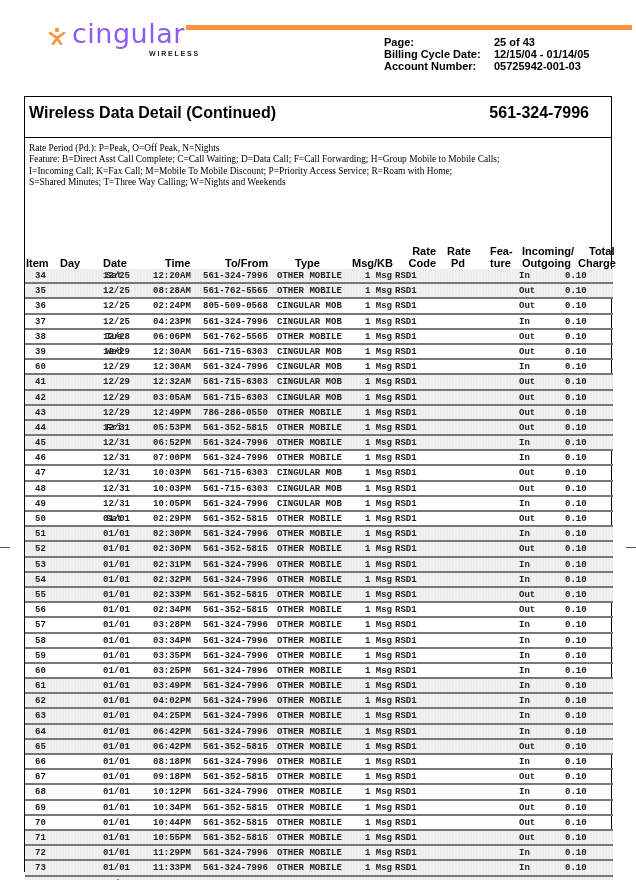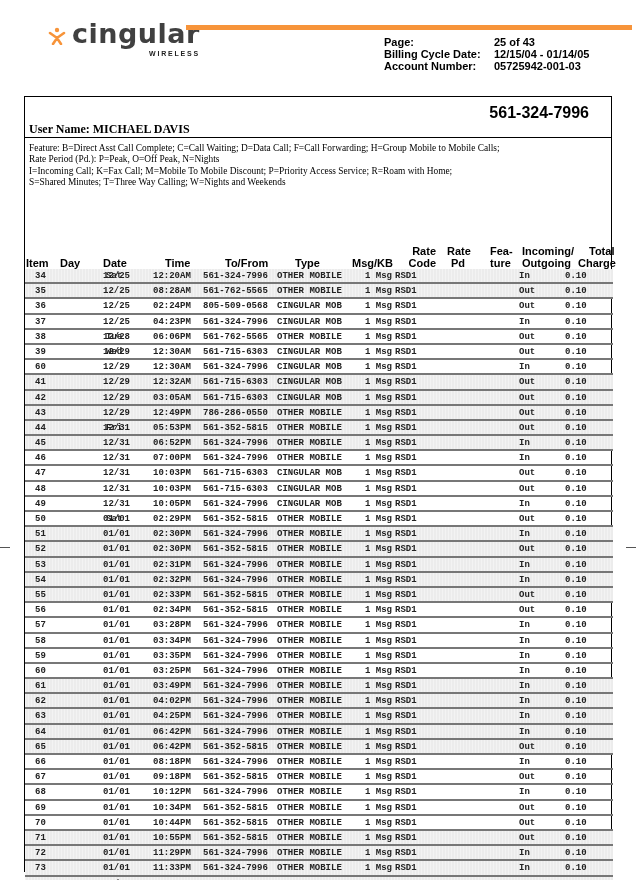--- a/index.html
+++ b/index.html
@@ -1,20 +1,20 @@
 <!DOCTYPE html>
 <html><head>
 <meta charset="utf-8">
 <style>
   html, body { margin: 0; padding: 0; background: #ffffff; }
   body { width: 636px; height: 880px; position: relative; overflow: hidden; font-family: "Liberation Sans", sans-serif; color: #000; }
 
   .logo { position: absolute; left: 48px; top: 24px; width: 140px; height: 40px; }
   .logo-x { position: absolute; left: 0; top: 3px; width: 18px; height: 18px; }
-  .logo-word { position: absolute; left: 24px; top: -6px; font-family: "DejaVu Sans", sans-serif; font-size: 27px; color: #404040; letter-spacing: 0.5px; font-weight: 700; }
+  .logo-word { position: absolute; left: 24px; top: -6px; font-family: "DejaVu Sans", sans-serif; font-size: 27px; color: #8b5cf6; letter-spacing: 0.5px; font-weight: 400; }
   .logo-sub { position: absolute; left: 101px; top: 26px; font-size: 7px; letter-spacing: 1.8px; color: #222; font-weight: bold; }
   .orange-bar { position: absolute; left: 186px; top: 25px; width: 446px; height: 5px; background: #f7943a; }
 
   .acct { position: absolute; left: 384px; top: 36px; font-size: 11px; font-weight: bold; line-height: 12px; }
   .acct-row { display: flex; }
   .acct-label { width: 110px; }
 
   .frame { position: absolute; left: 24px; top: 96px; width: 588px; height: 776px; border: 1.5px solid #000; box-sizing: border-box; }
   .title-bar { position: absolute; left: 0; top: 0; right: 0; height: 40px; border-bottom: 1.5px solid #000; }
   .title { position: absolute; left: 4px; top: 7px; font-size: 16px; font-weight: bold; }
@@ -69,27 +69,27 @@
     <span class="acct-label">Account Number:</span>
     <span>05725942-001-03</span>
   </div>
 </div>
 
 <div class="tick" style="left:0;"></div>
 <div class="tick" style="right:0;"></div>
 
 <div class="frame">
   <div class="title-bar">
+    <span class="title">Wireless Data Detail (Continued)</span>
     <span class="phone">561-324-7996</span>
-    <span class="user">User Name: MICHAEL DAVIS</span>
   </div>
 
   <div class="legend">
+    <div>Rate Period (Pd.): P=Peak, O=Off Peak, N=Nights</div>
     <div>Feature: B=Direct Asst Call Complete; C=Call Waiting; D=Data Call; F=Call Forwarding; H=Group Mobile to Mobile Calls;</div>
-    <div>Rate Period (Pd.): P=Peak, O=Off Peak, N=Nights</div>
     <div>I=Incoming Call; K=Fax Call; M=Mobile To Mobile Discount; P=Priority Access Service; R=Roam with Home;</div>
     <div>S=Shared Minutes;  T=Three Way Calling; W=Nights and Weekends</div>
   </div>
 
   <div class="hdr">
     <span style="left:1px;">Item</span>
     <span style="left:35px;">Day</span>
     <span style="left:78px;">Date</span>
     <span style="left:140px;">Time</span>
     <span style="left:200px;">To/From</span>

